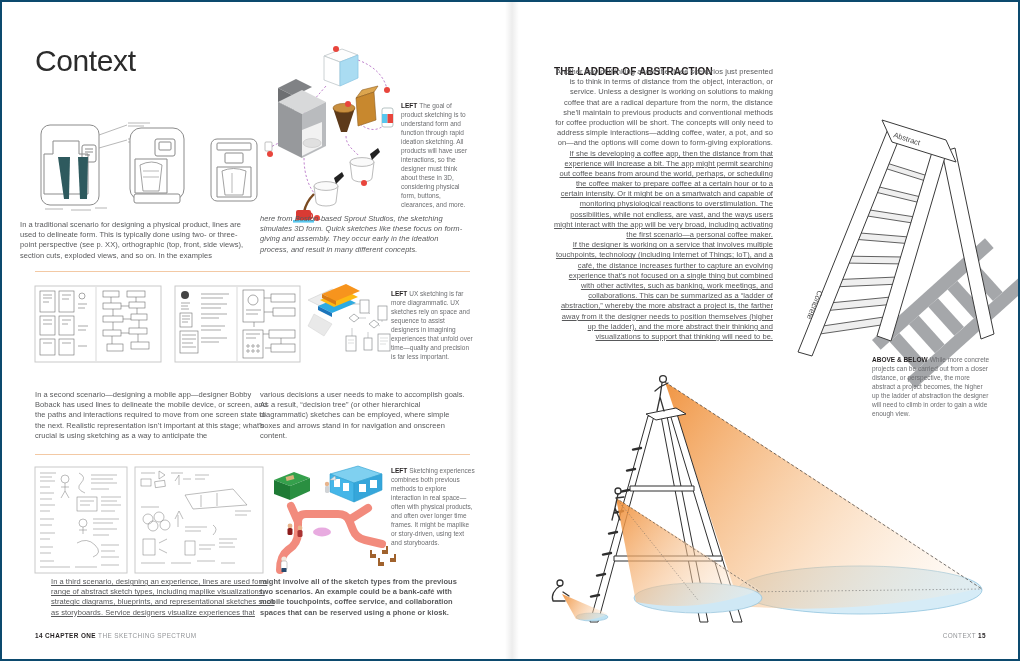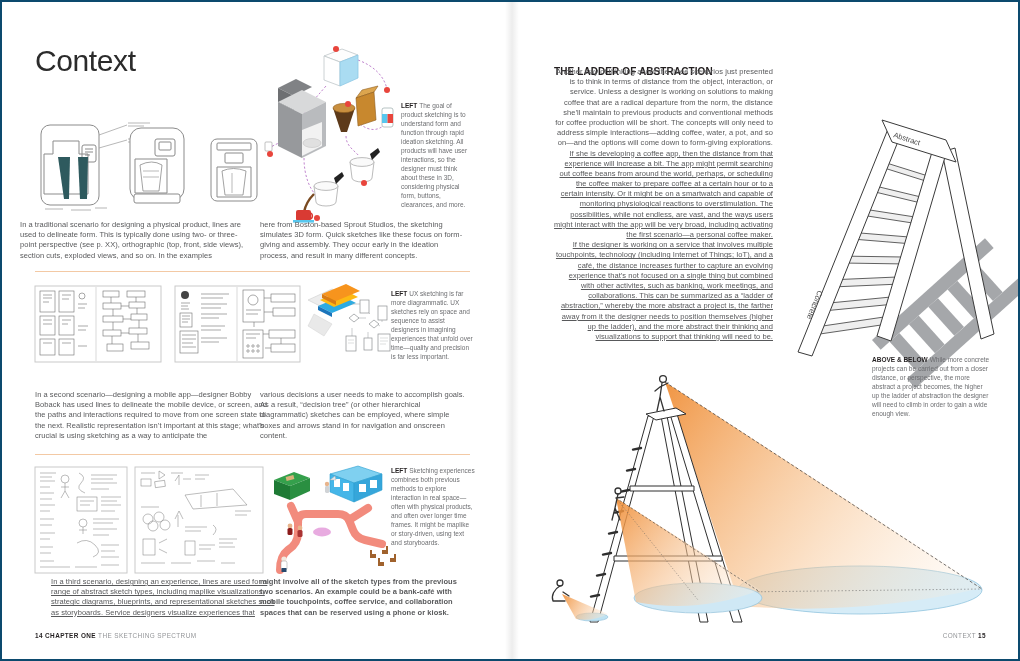--- a/index.html
+++ b/index.html
@@ -116,21 +116,21 @@
         <circle cx="102" cy="139" r="3"></circle>
         <circle cx="55" cy="174" r="3"></circle>
     </g>
   </svg>
 
   <div class="abs cap" style="left:399px;top:100px;width:74px;">
     <b>LEFT</b><span>The goal of product sketching is to understand form and function through rapid ideation sketching. All products will have user interactions, so the designer must think about these in 3D, considering physical form, buttons, clearances, and more.</span>
   </div>
 
   <div class="abs body-txt" style="left:18px;top:218px;width:232px;">In a traditional scenario for designing a physical product, lines are used to delineate form. This is typically done using two- or three-point perspective (see p. XX), orthographic (top, front, side views), section cuts, exploded views, and so on. In the examples</div>
-  <div class="abs body-txt" style="left:258px;top:218px;width:208px;">here from Boston-based Sprout Studios, the sketching simulates 3D form. Quick sketches like these focus on form-giving and assembly. They occur early in the ideation process, and result in many different concepts.</div>
+  <div class="abs body-txt" style="left:258px;top:212px;width:208px;font-style:italic;">here from Boston-based Sprout Studios, the sketching simulates 3D form. Quick sketches like these focus on form-giving and assembly. They occur early in the ideation process, and result in many different concepts.</div>
 
   <div class="abs divider" style="left:33px;top:269px;width:435px;"></div>
 
   <svg class="abs" style="left:33px;top:284px;" width="265" height="78" viewBox="0 0 265 78">
 
     <rect x="0" y="0" width="126" height="76" fill="#fff" stroke="#c9c9c9" stroke-width="1"></rect>
     <line x1="61" y1="1" x2="61" y2="75" stroke="#d9d9d9"></line>
     <g stroke="#6f6f6f" stroke-width=".6" fill="none">
       <rect x="5" y="5" width="15" height="21"></rect>
         <rect x="24" y="5" width="15" height="21"></rect>

